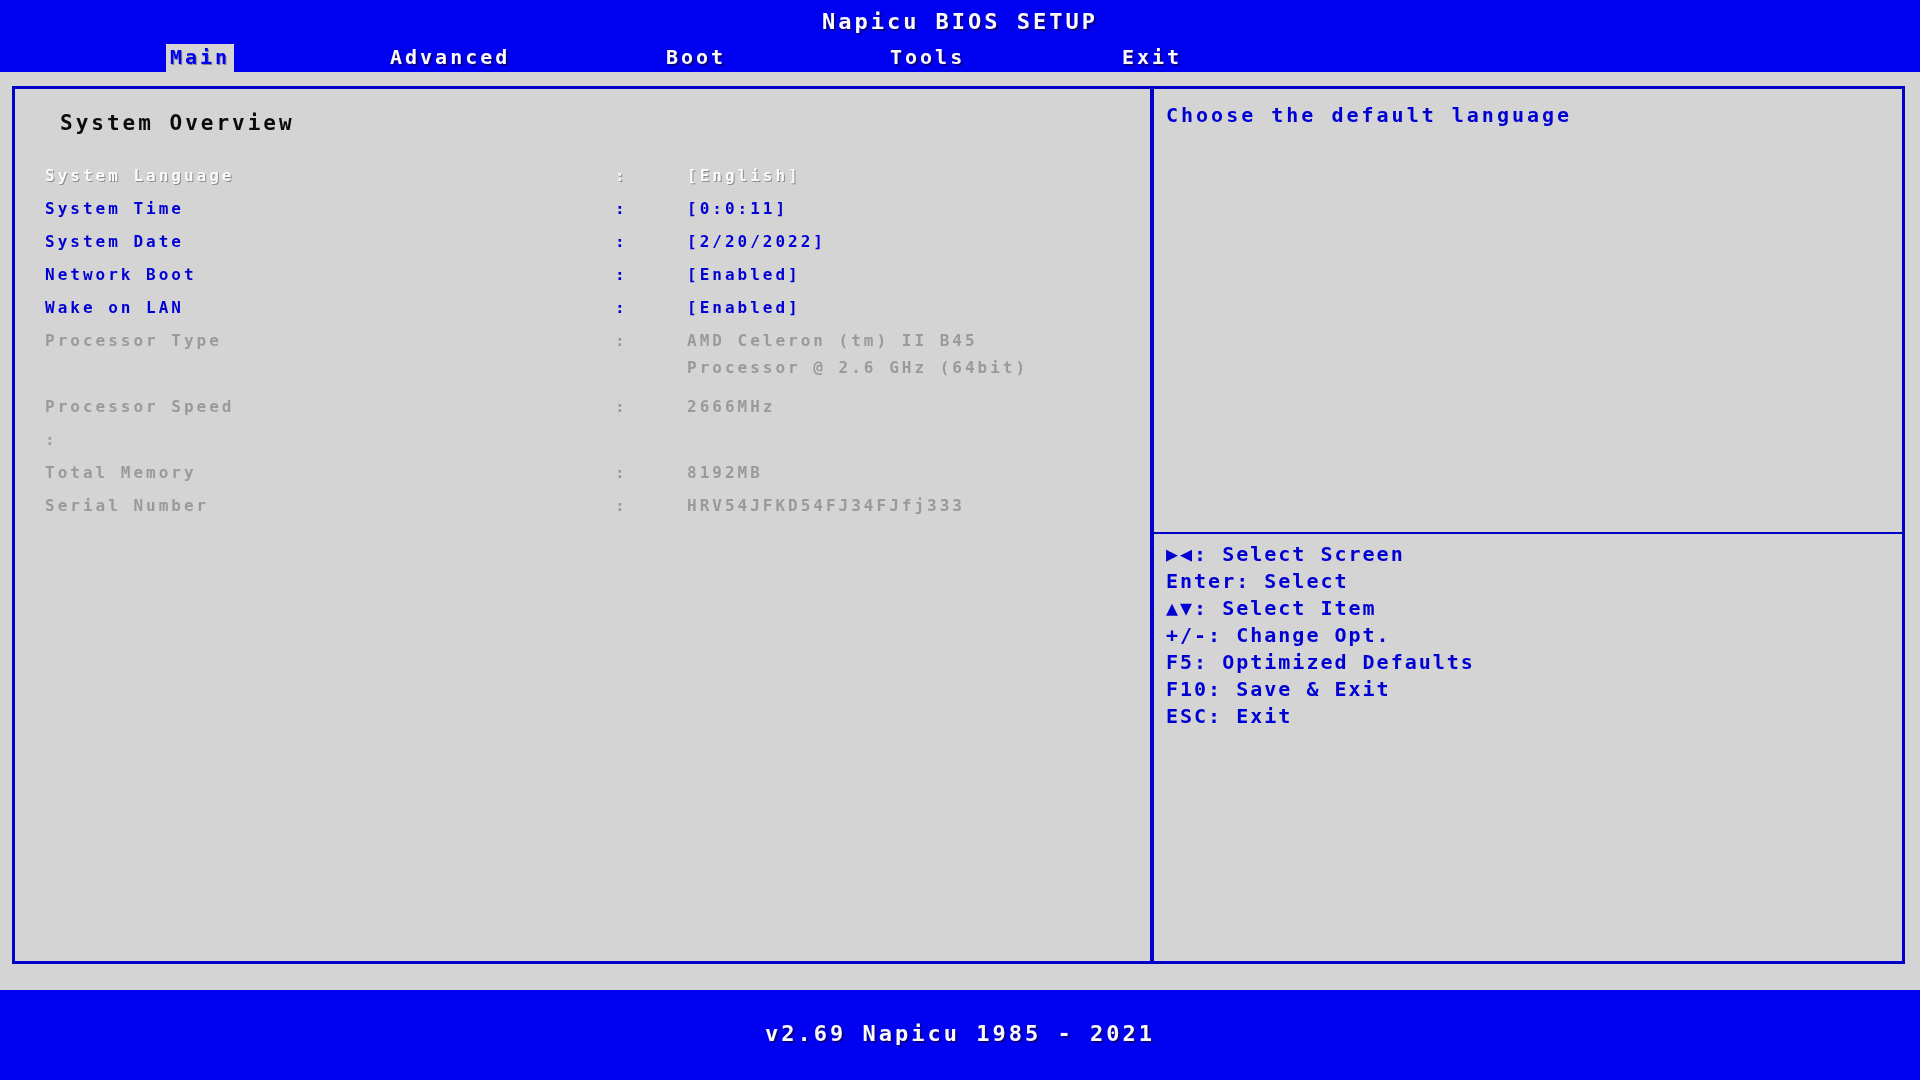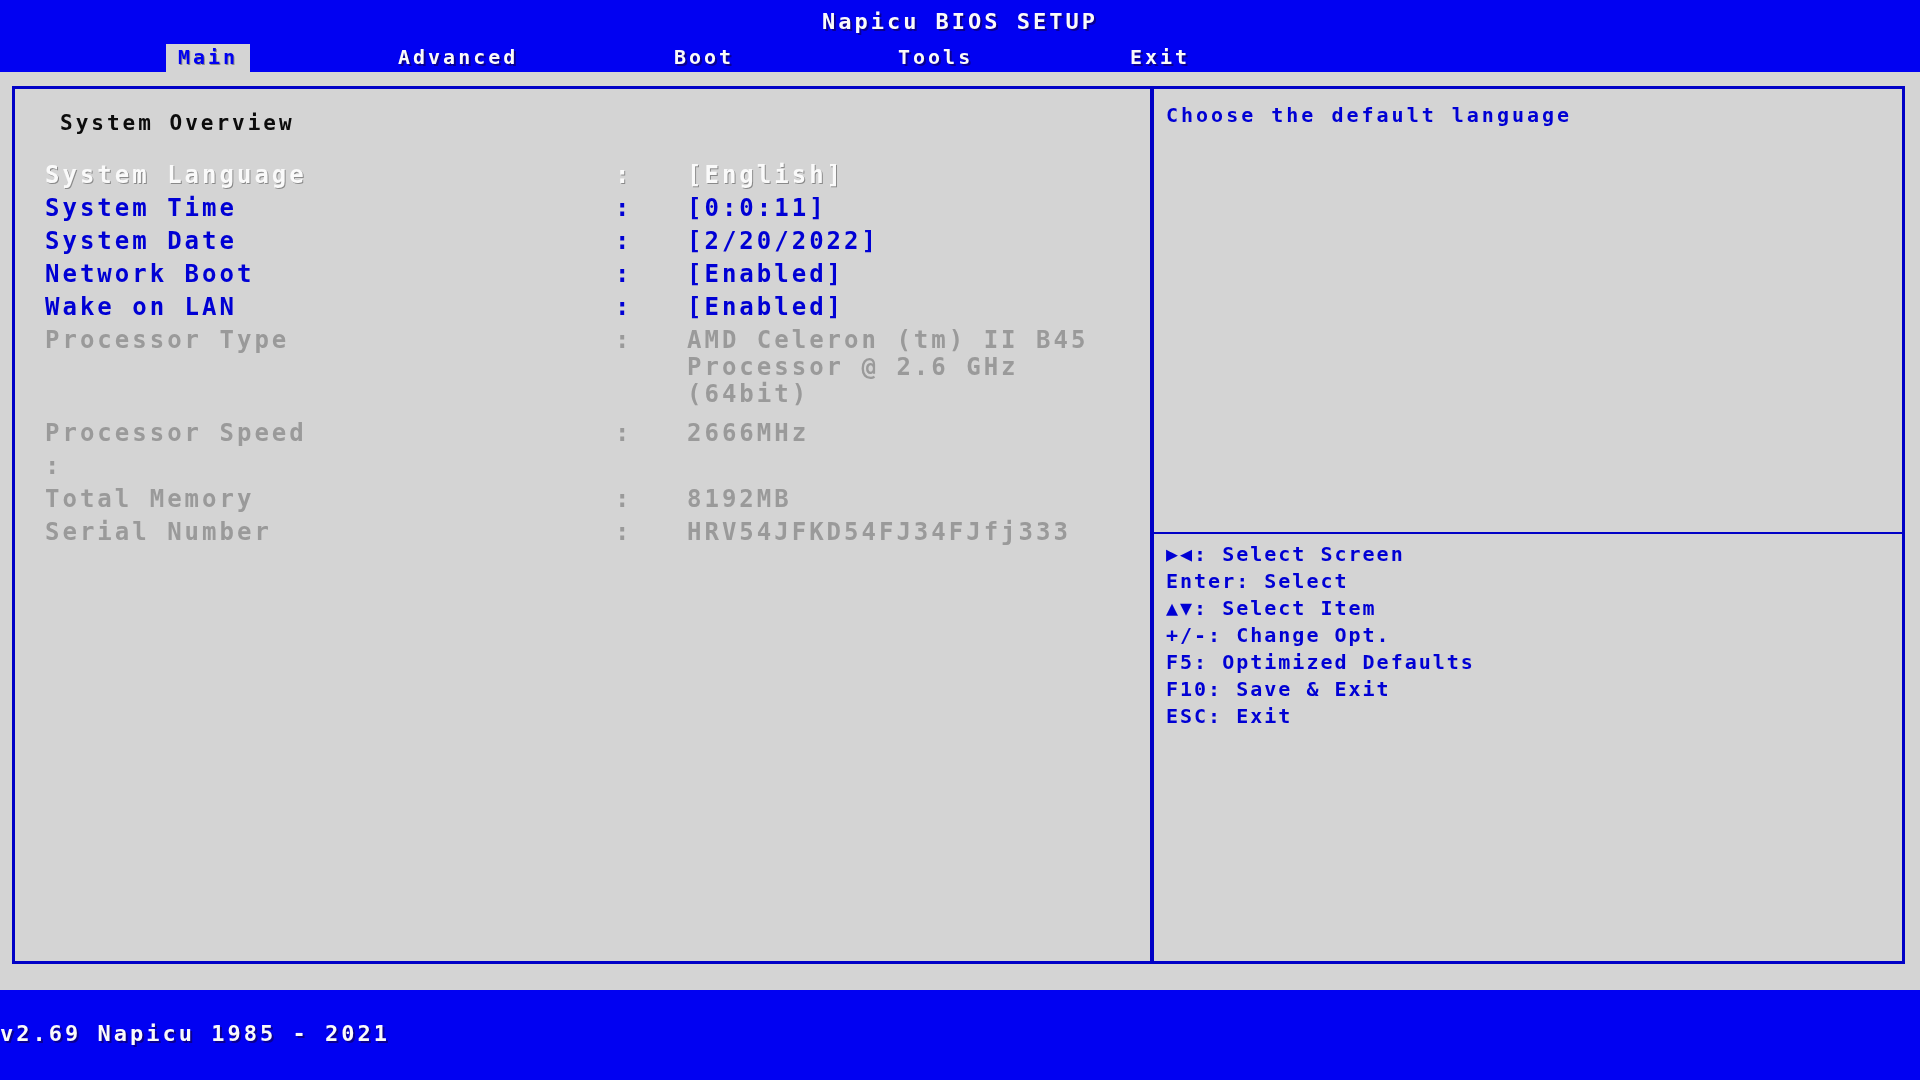--- a/index.html
+++ b/index.html
@@ -30,21 +30,21 @@
     text-align:center;
     color:var(--white);
     font-size:22px;letter-spacing:3px;
     text-shadow:2px 2px 0 rgba(20,0,60,.55);
   }
   .tabbar{position:absolute;left:0;top:44px;width:100%;height:28px;}
   .tab{
     position:absolute;top:0;height:28px;line-height:26px;
     color:var(--white);
     font-size:20px;letter-spacing:3px;
-    padding:0 12px;
+    padding:0 4px;
     cursor:default;
     text-shadow:2px 2px 0 rgba(20,0,60,.55);
   }
   .tab.active{
     background:var(--gray-bg);
     color:var(--blue-bg);
     text-shadow:1px 1px 0 rgba(0,0,0,.35);
   }
   .tab:nth-child(1){left:166px;}
   .tab:nth-child(2){left:386px;}
@@ -75,21 +75,21 @@
     color:var(--ink);
     font-size:21px;letter-spacing:3px;
   }
   .settings{
     position:absolute;left:0;top:70px;width:1135px;
   }
   .setting-row{
     display:grid;
     grid-template-columns:570px 72px auto;
     padding-left:30px;
-    font-size:24px;letter-spacing:3px;
+    font-size:16px;letter-spacing:3px;
     line-height:33px;
     min-height:33px;
   }
   .setting-row .value{white-space:pre-line;}
   .setting-row.two-line{line-height:27px;padding-top:3px;margin-bottom:9px;}
   .state-selected{color:var(--white);text-shadow:1px 1px 0 #8a8a8a;}
   .state-editable{color:var(--blue-text);}
   .state-readonly{color:var(--gray-text);}
 
   
@@ -109,21 +109,21 @@
     line-height:27px;
   }
 
   
   .footer{
     position:absolute;left:0;top:990px;width:1920px;height:90px;
     background:var(--blue-bg);
   }
   .footer-text{
     position:absolute;top:31px;left:0;width:100%;
-    text-align:left;
+    text-align:center;
     color:var(--white);
     font-size:22px;letter-spacing:3px;
     text-shadow:2px 2px 0 rgba(20,0,60,.55);
   }
 </style>
 </head>
 <body>
 
 <div class="screen">
 

